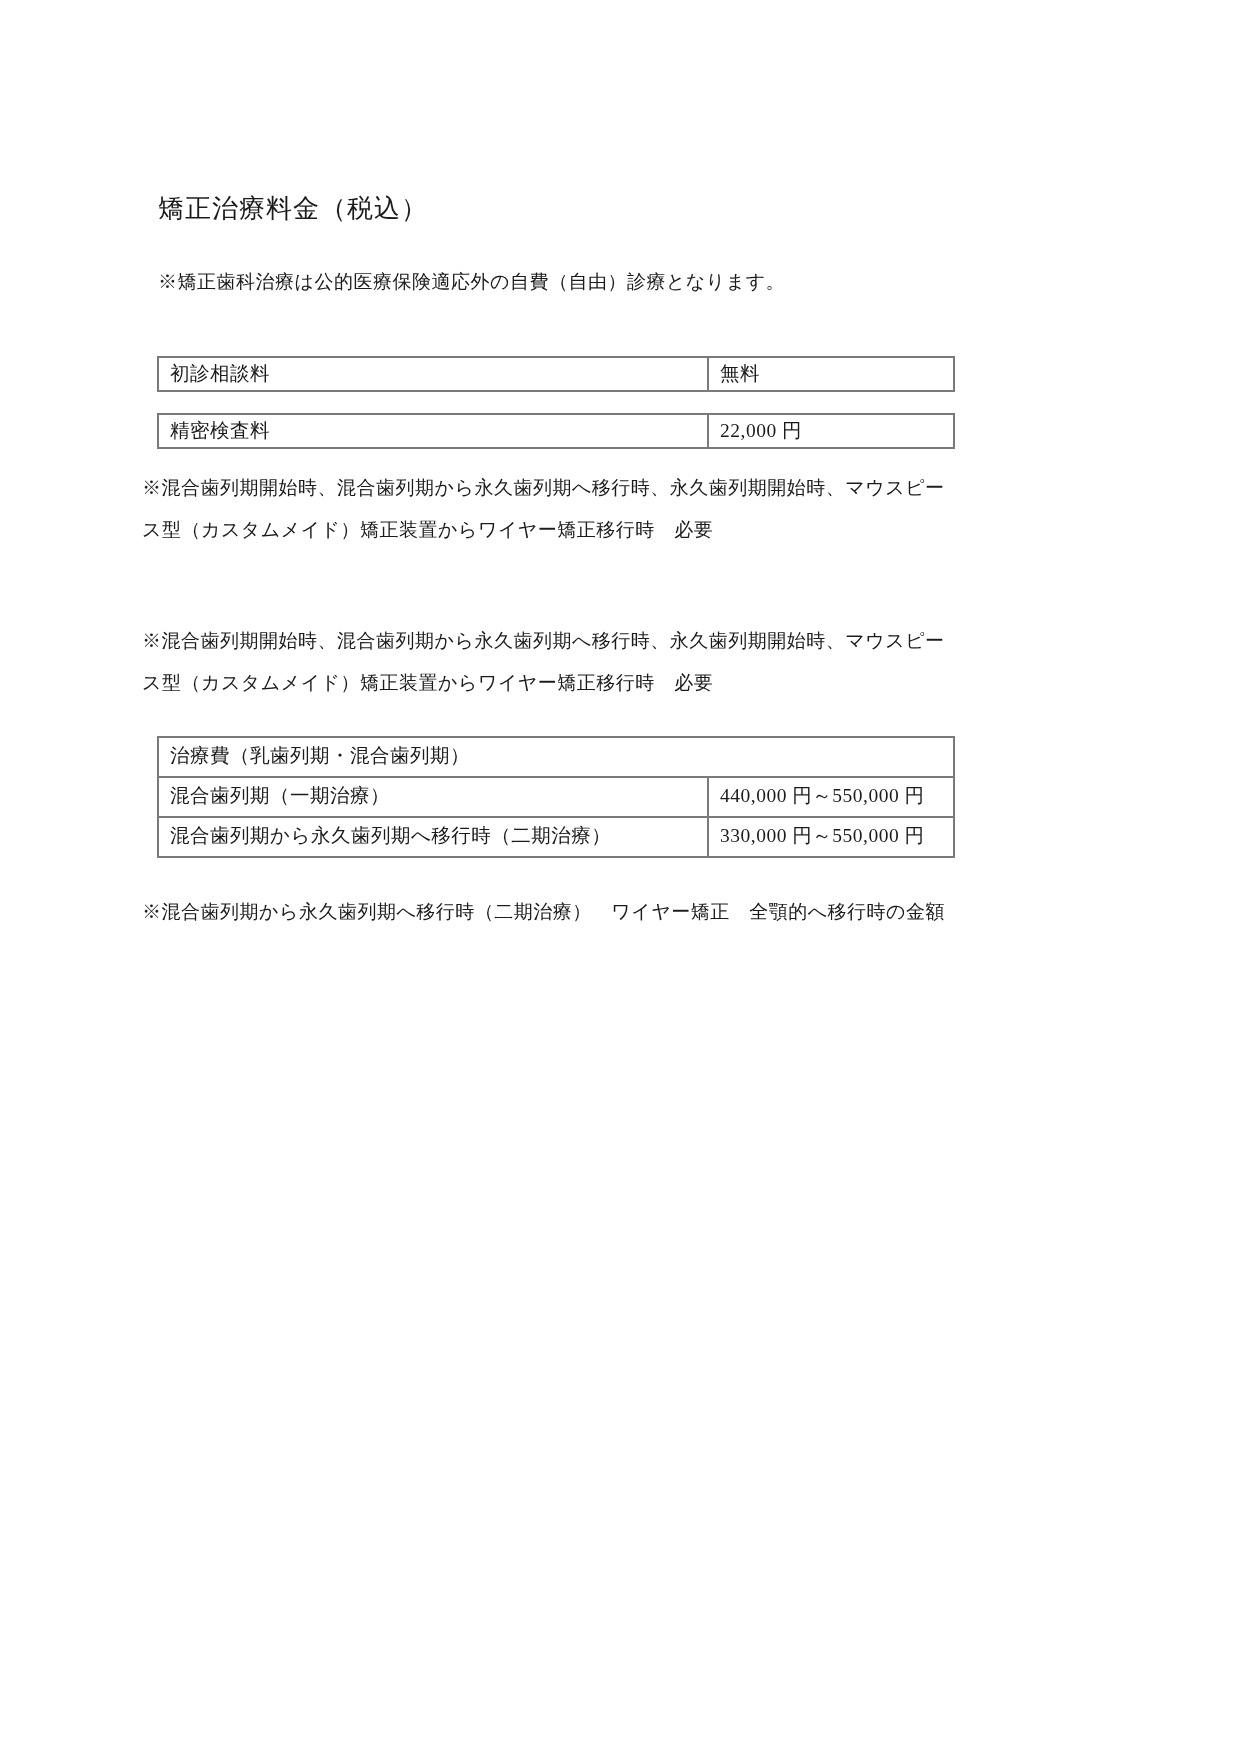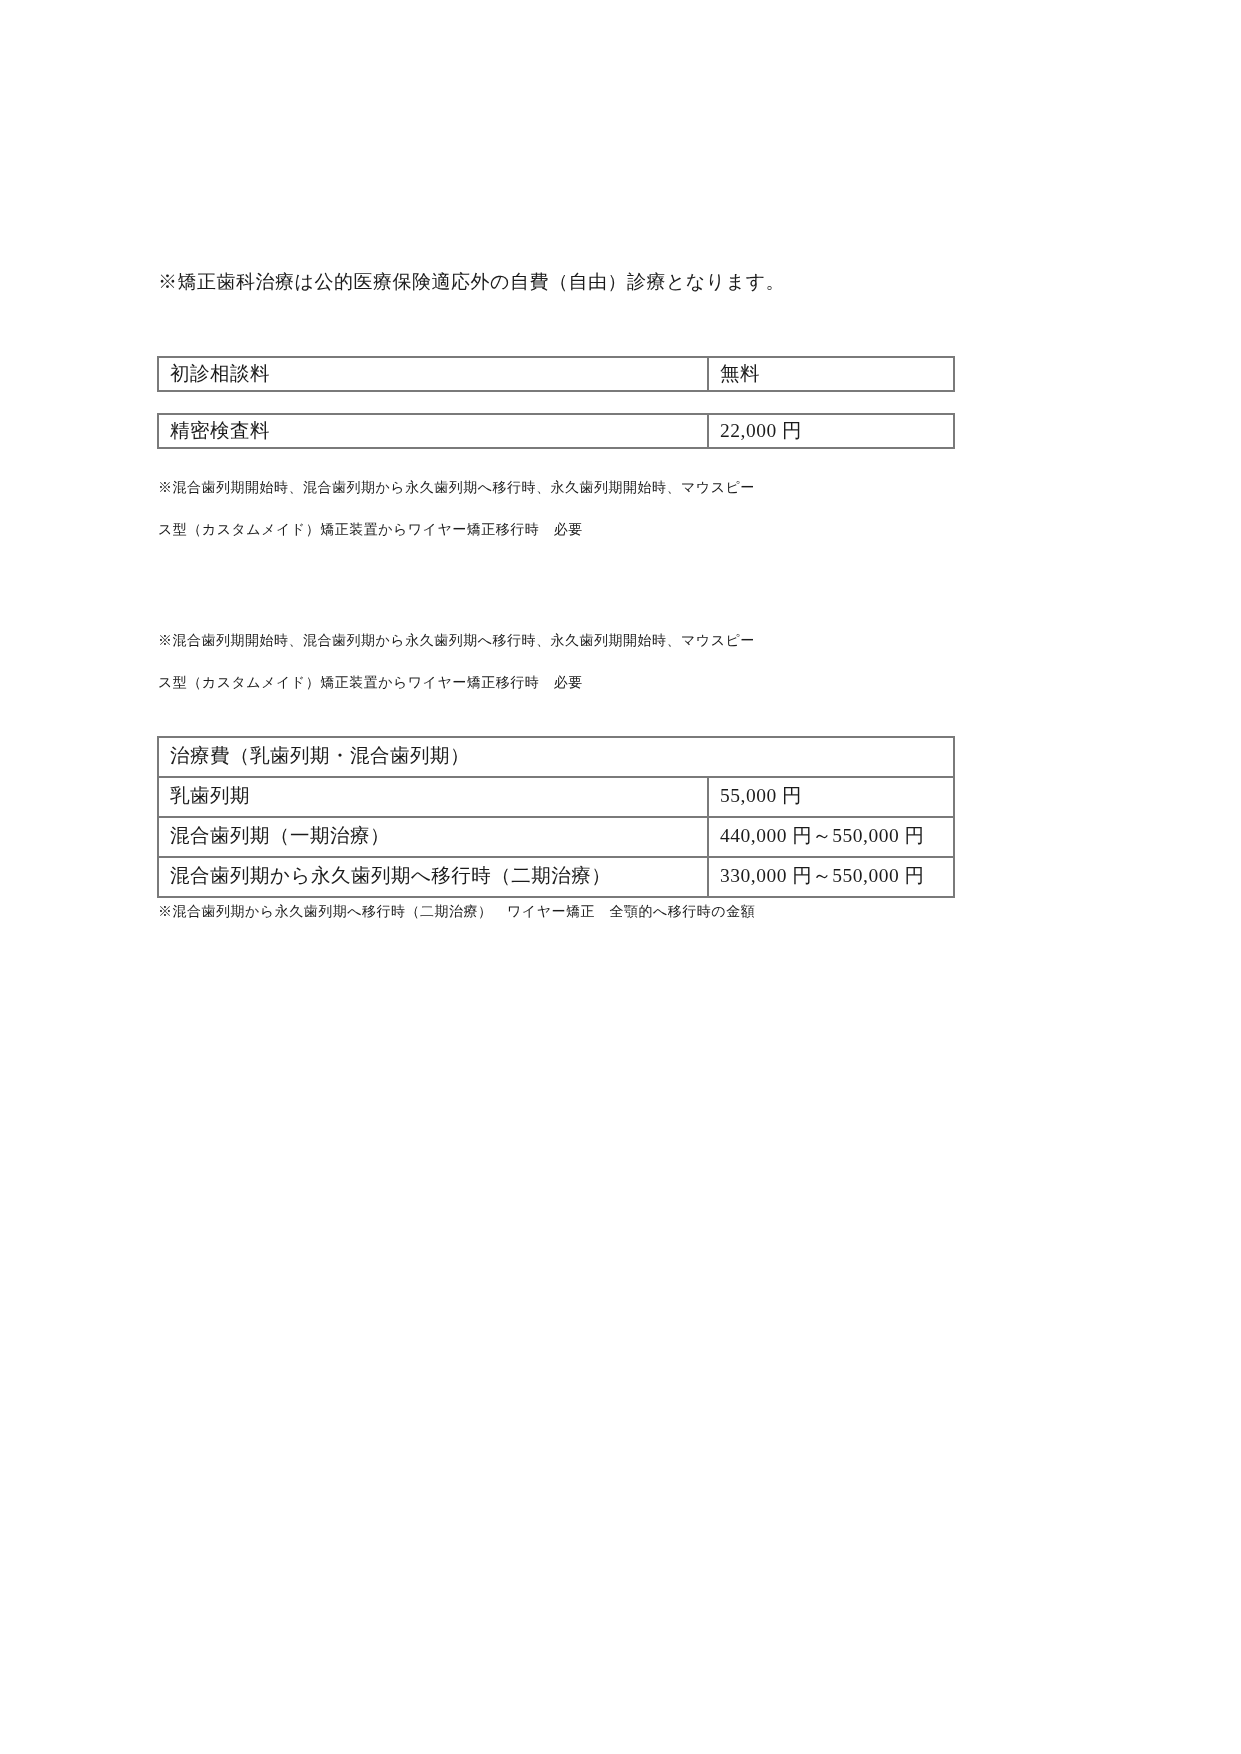--- a/index.html
+++ b/index.html
@@ -45,35 +45,36 @@
     font-size: 19.5px;
     letter-spacing: 0.5px;
     padding: 2px 25px 3px 11px;
     white-space: nowrap;
     overflow: hidden;
     vertical-align: middle;
   }
   table.treatment td { padding: 4px 11px 7px 11px; border-radius: 19px; }
   .note {
     position: absolute;
-    left: 158px;
-    font-size: 14px;
+    left: 142px;
+    font-size: 19px;
     letter-spacing: 0.5px;
   }
   .note .note-line {
     line-height: 42px;
     white-space: nowrap;
   }
   .note.tight .note-line { line-height: 40px; }
 </style>
 </head>
 <body>
 
 <div class="page">
 
+  <h1 class="title">矯正治療料金（税込）</h1>
 
   <p class="disclaimer">※矯正歯科治療は公的医療保険適応外の自費（自由）診療となります。</p>
 
   <table class="fee-table" style="top:356px;">
     <colgroup>
         <col class="c1">
         <col class="c2">
       </colgroup>
     <tbody>
       <tr>
@@ -110,24 +111,20 @@
   <table class="fee-table treatment" style="top:736px;">
     <colgroup>
         <col class="c1">
         <col class="c2">
       </colgroup>
     <tbody>
       <tr>
         <td colspan="2">治療費（乳歯列期・混合歯列期）</td>
       </tr>
       <tr>
-        <td>乳歯列期</td>
-        <td>55,000 円</td>
-      </tr>
-      <tr>
         <td>混合歯列期（一期治療）</td>
         <td>440,000 円～550,000 円</td>
       </tr>
       <tr>
         <td>混合歯列期から永久歯列期へ移行時（二期治療）</td>
         <td>330,000 円～550,000 円</td>
       </tr>
     </tbody>
   </table>
 

